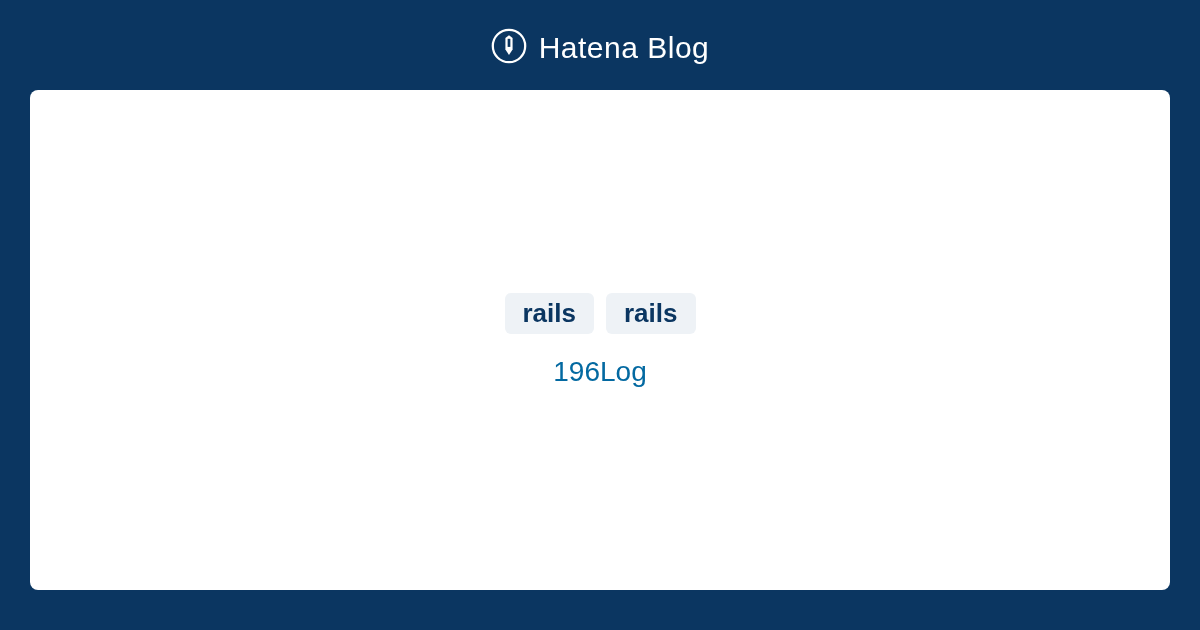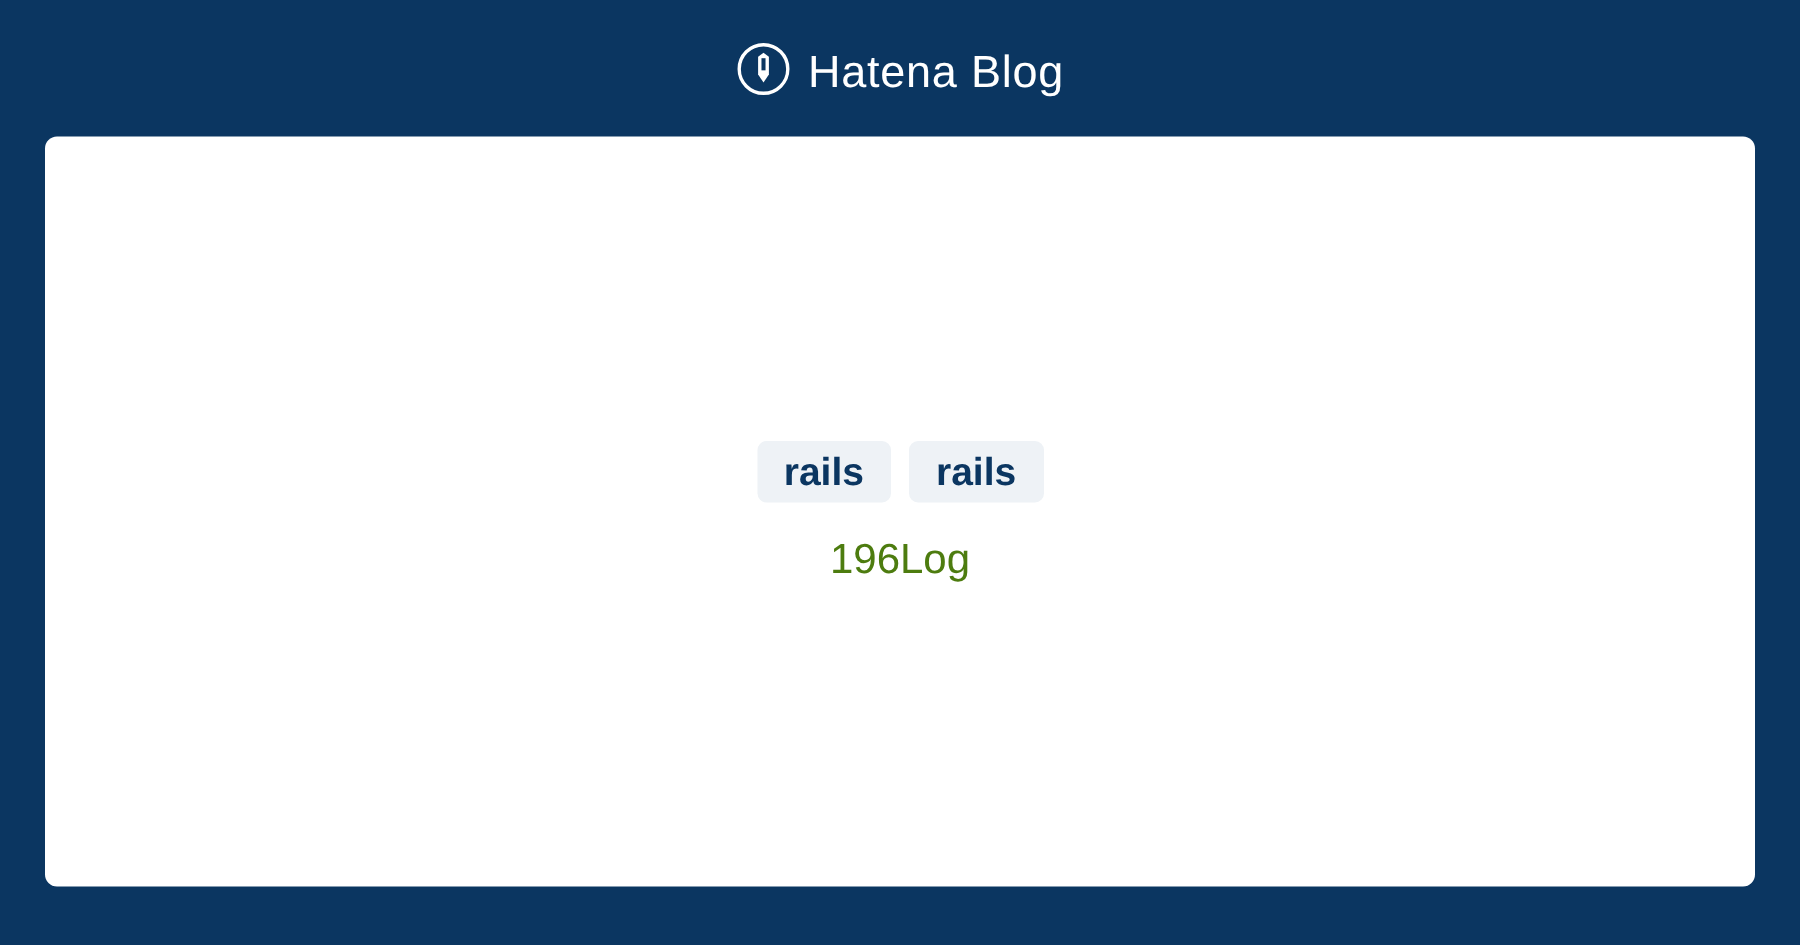--- a/index.html
+++ b/index.html
@@ -60,21 +60,21 @@
     .title {
       color: #0b3661;
       font-size: 50px;
       font-weight: 700;
       text-align: center;
       line-height: 1.45;
       max-width: 920px;
       margin-bottom: 22px;
     }
     .blog-name {
-      color: #4d7c0f;
+      color: #0369a1;
       font-size: 28px;
       font-weight: 500;
     }
   </style>
 </head>
 <body>
 
 <div class="header">
   <span>
     <svg class="header-logo-icon" viewBox="0 0 40 40" fill="none">

